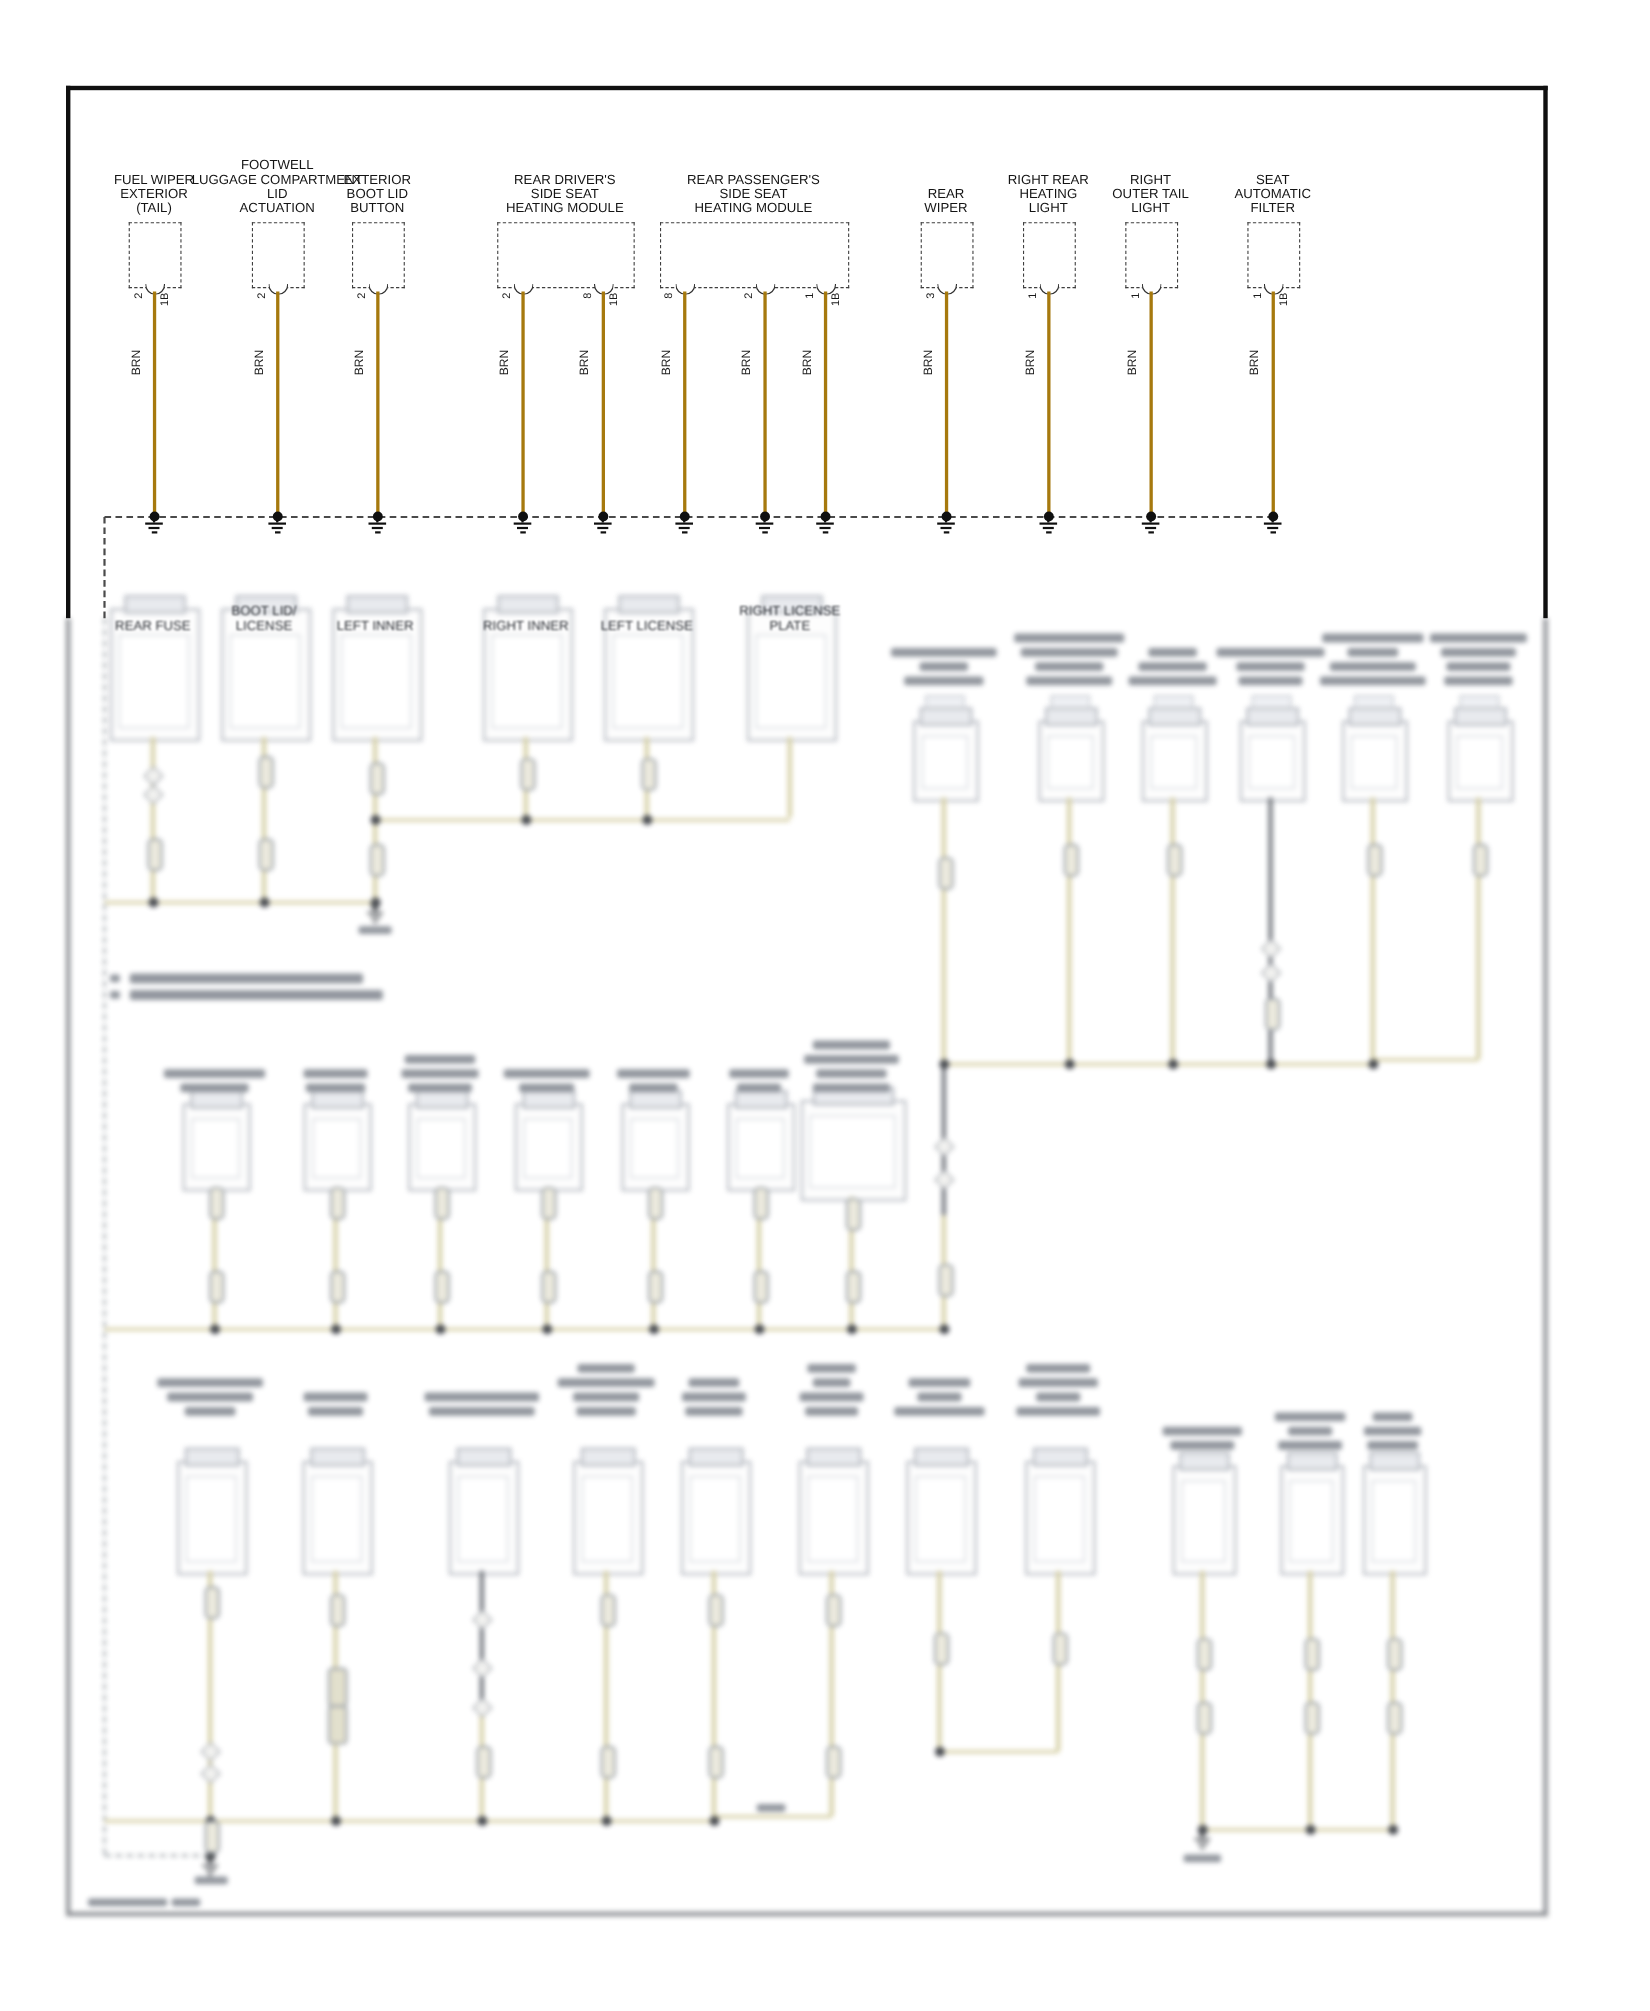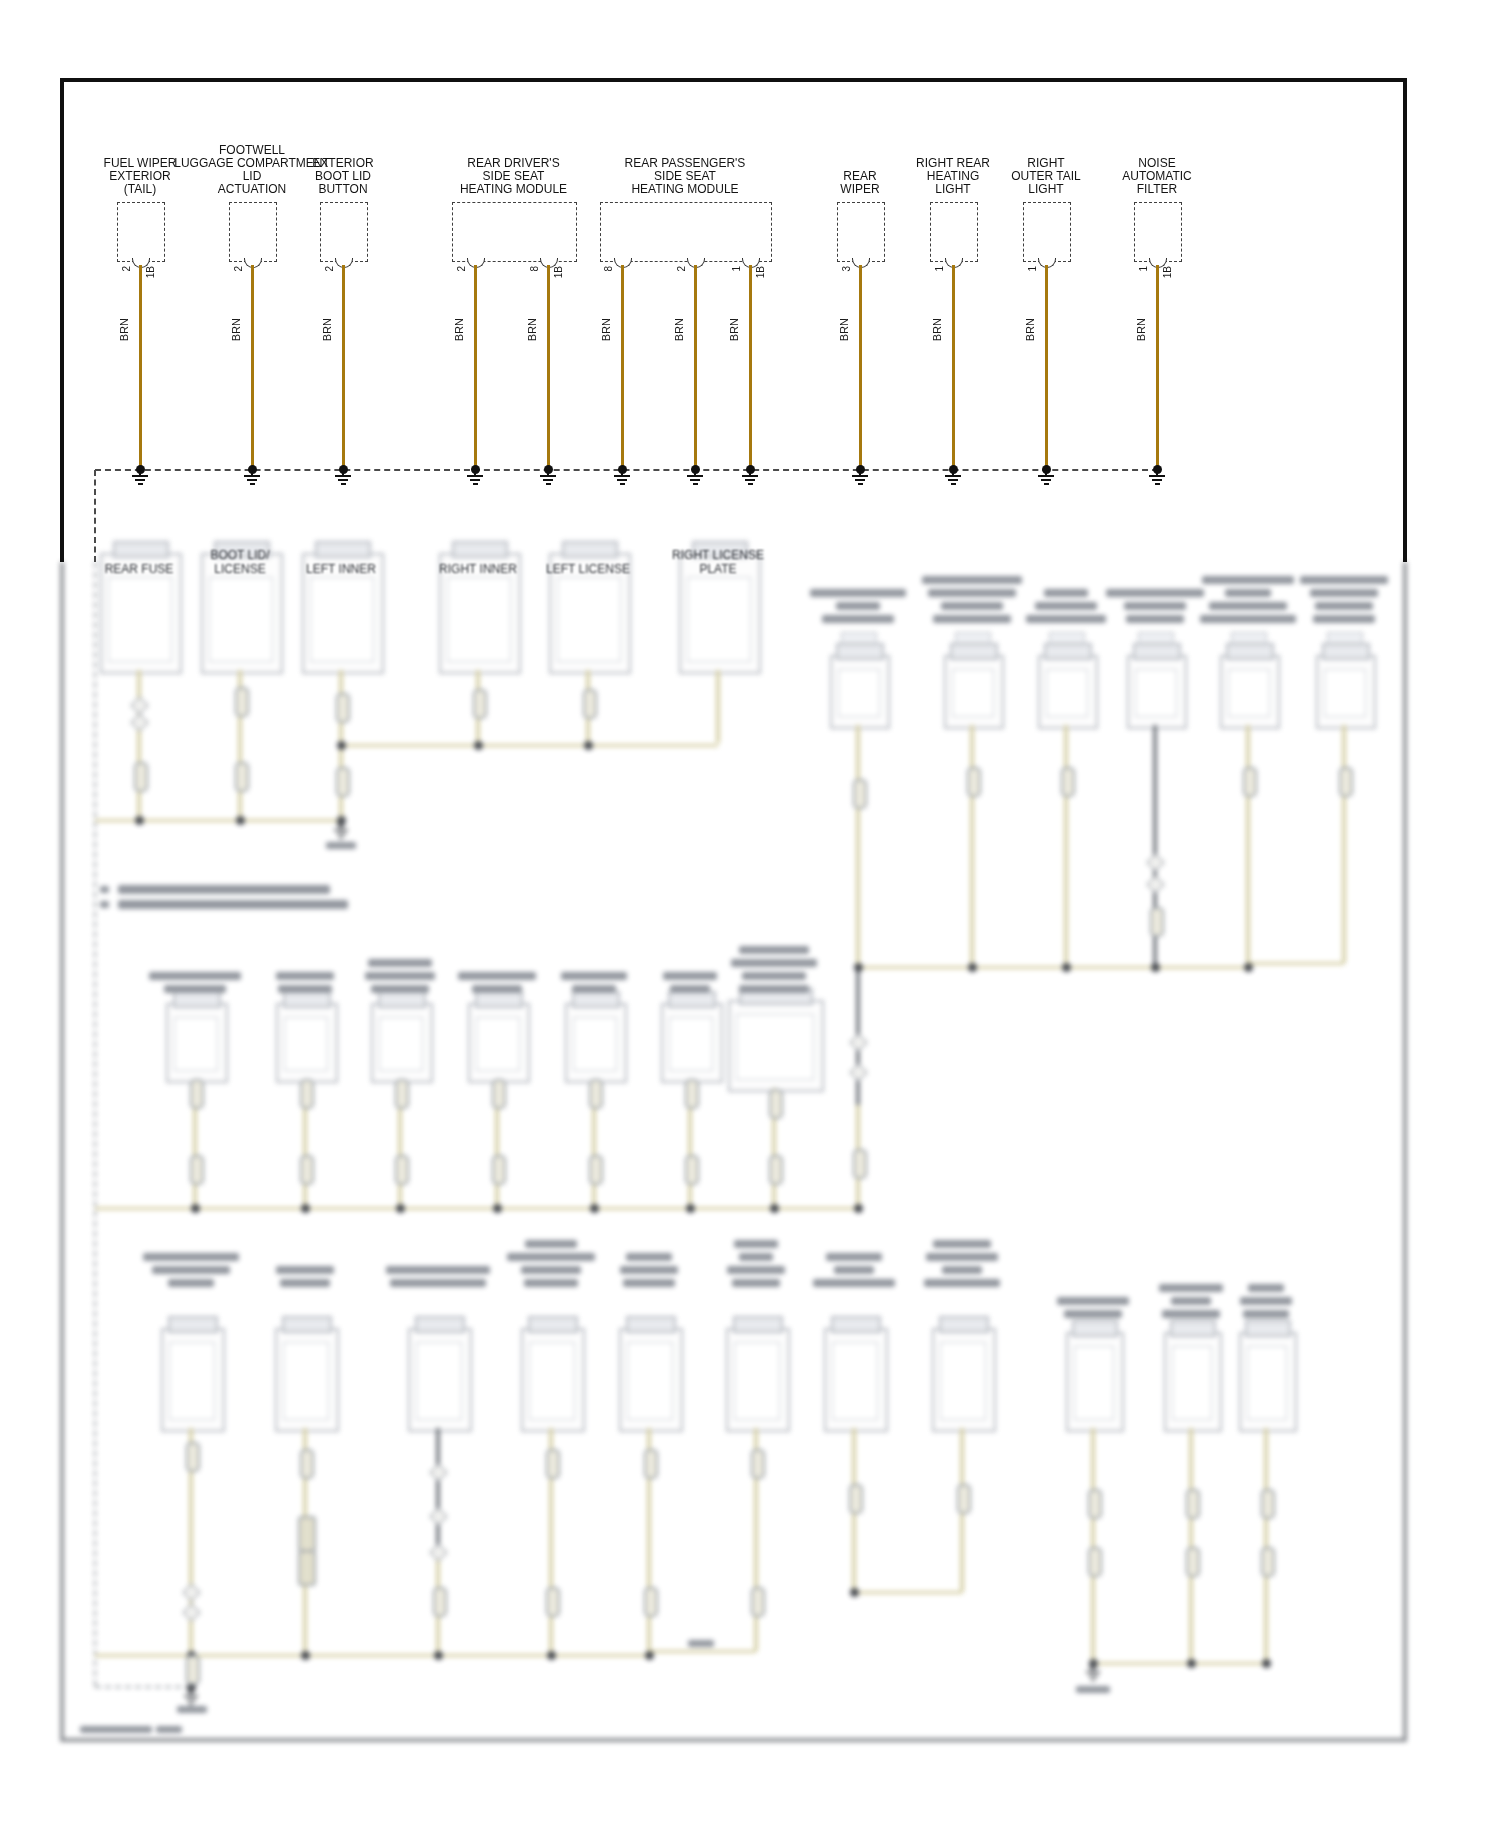--- a/index.html
+++ b/index.html
@@ -589,21 +589,21 @@
       <div class="s" style="left: 1044.5px; top: 265px; width: 3px; height: 201px; background: rgb(166, 121, 14);"></div>
       <div class="s vt wlbl" style="left: 1024px; top: 318px;">BRN</div>
       <div class="s" style="left: 1036px; top: 465px; width: 20px; height: 22px;">
         <div class="s gdot" style="left: 5.5px; top: 0px; width: 9px; height: 9px; background: rgb(16, 16, 16);"></div>
         <div class="s" style="left: 9px; top: 4px; width: 2px; height: 6px; background: rgb(16, 16, 16);"></div>
         <div class="s" style="left: 2px; top: 10px; width: 16px; height: 2px; background: rgb(16, 16, 16);"></div>
         <div class="s" style="left: 5px; top: 14px; width: 10px; height: 2px; background: rgb(16, 16, 16);"></div>
         <div class="s" style="left: 7.5px; top: 18px; width: 5px; height: 2px; background: rgb(16, 16, 16);"></div>
       </div>
       <div class="s complabel" style="left: 1157px; top: 157px;">
-        <div>NOISE</div>
+        <div>SEAT</div>
         <div>AUTOMATIC</div>
         <div>FILTER</div>
       </div>
       <div class="s dashbox" style="left: 1134px; top: 202px; width: 46px; height: 58px;"></div>
       <div class="s arc" style="left: 1149px; top: 258px; width: 16px; height: 9px;"></div>
       <div class="s vt pin" style="left: 1138px; top: 266px;">1</div>
       <div class="s vt pin" style="left: 1162px; top: 266px;">1B</div>
       <div class="s" style="left: 1155.5px; top: 265px; width: 3px; height: 201px; background: rgb(166, 121, 14);"></div>
       <div class="s vt wlbl" style="left: 1135px; top: 318px;">BRN</div>
       <div class="s" style="left: 1147px; top: 465px; width: 20px; height: 22px;">

